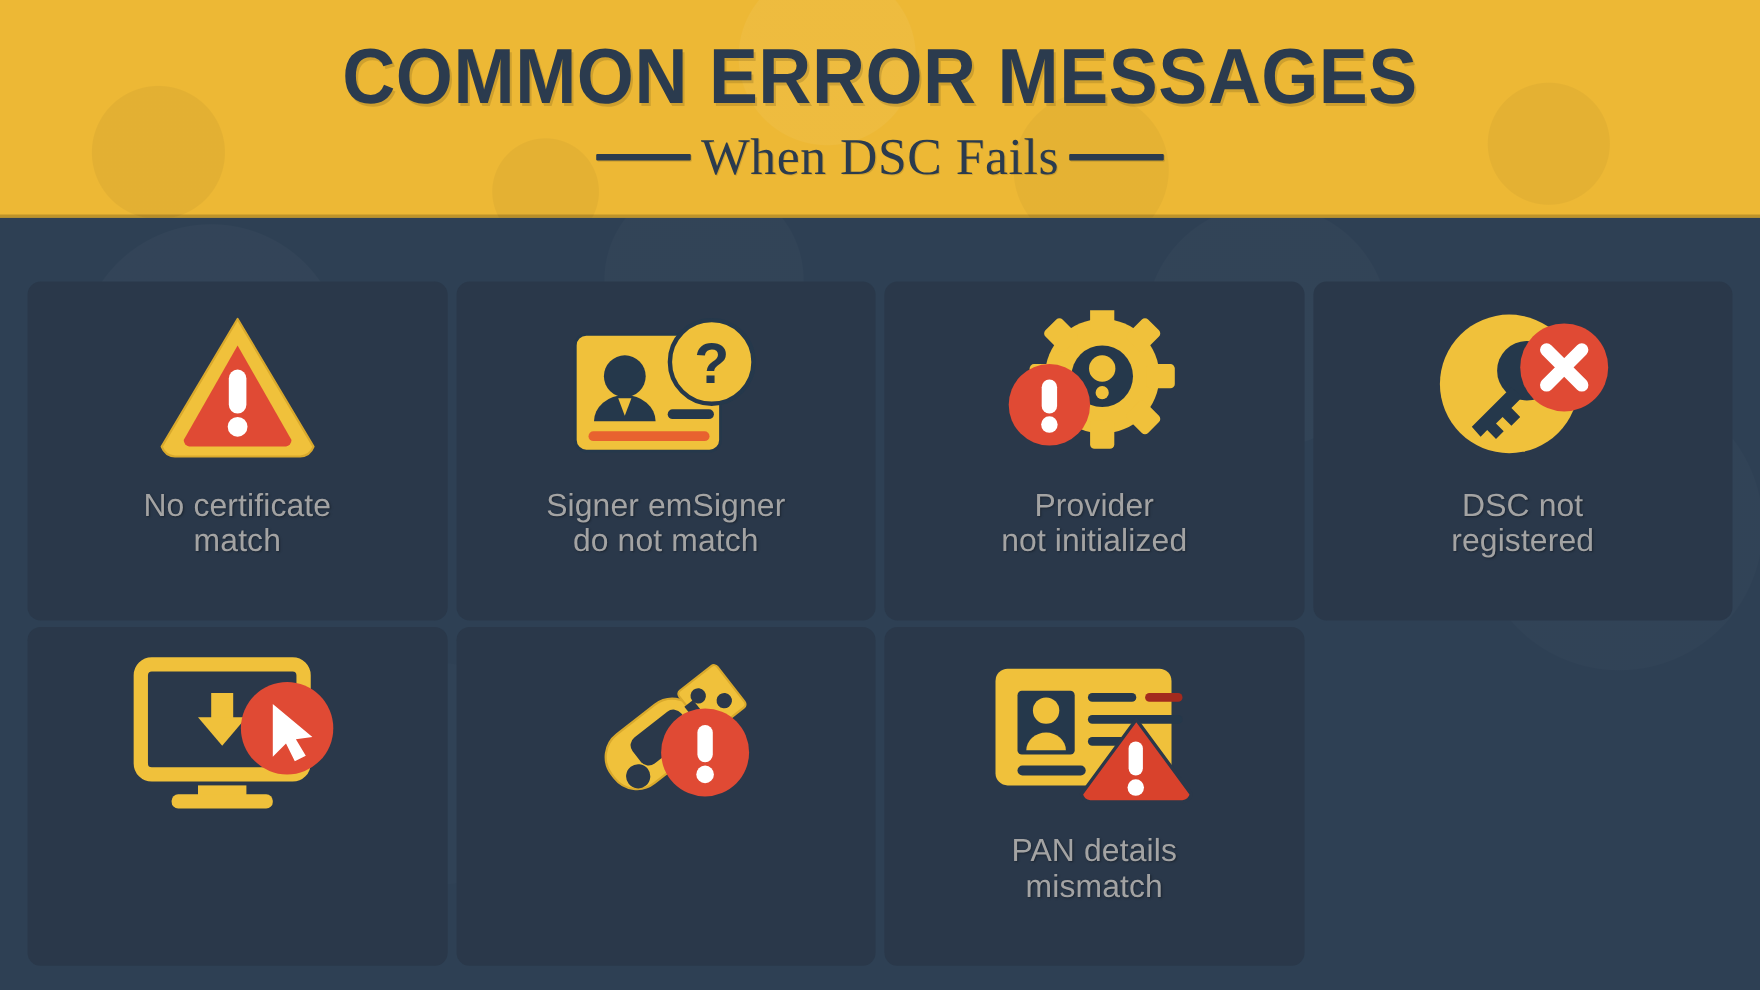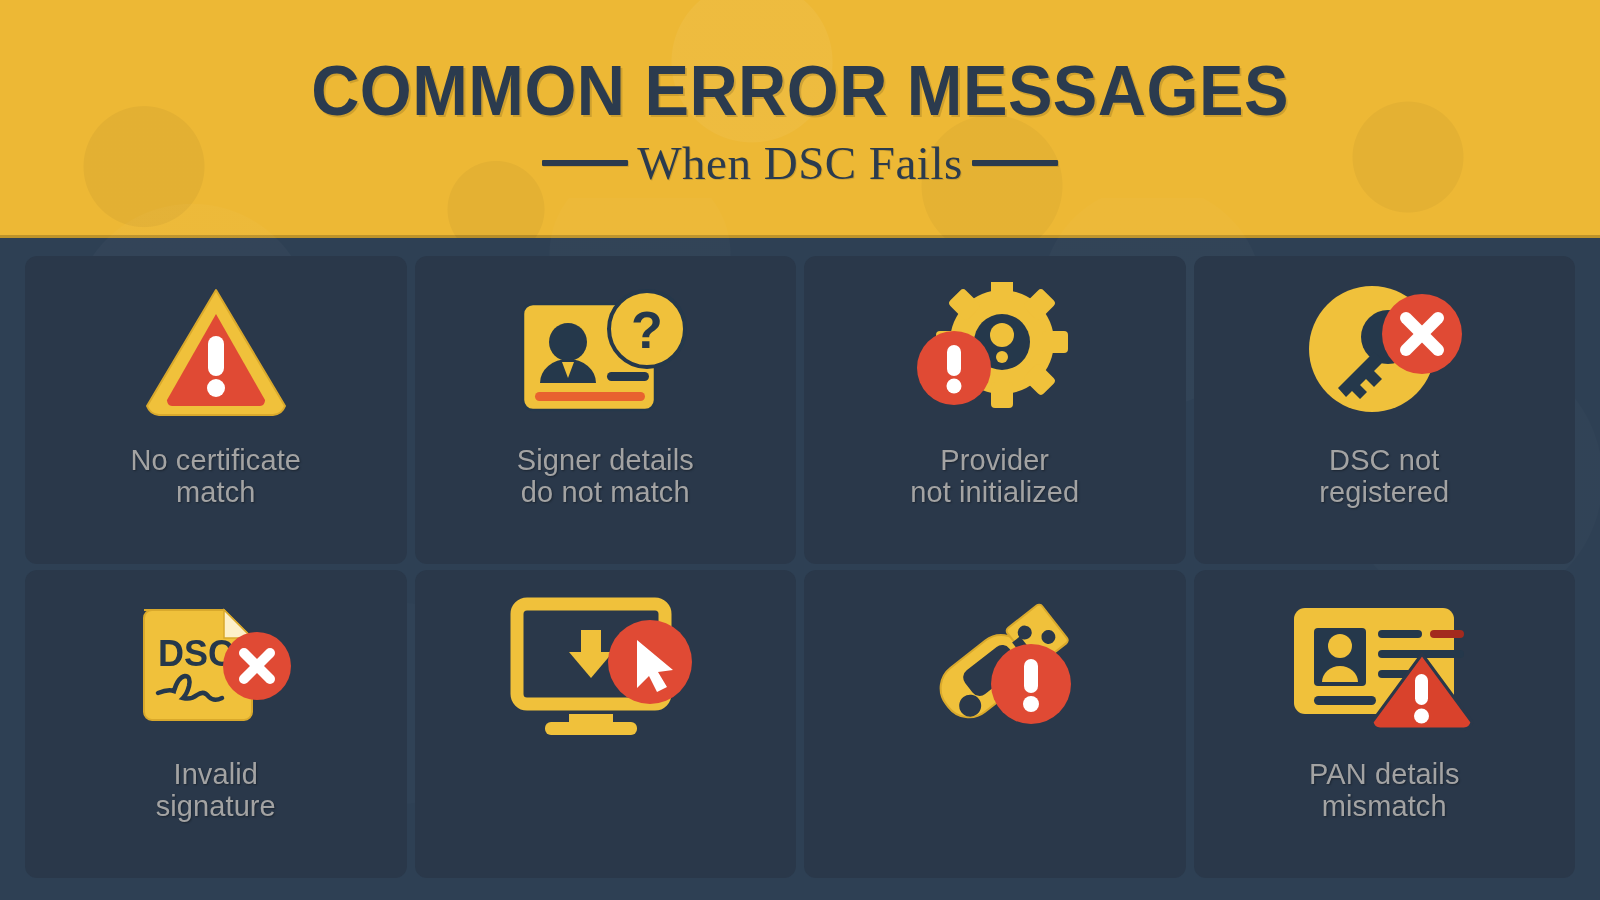--- a/index.html
+++ b/index.html
@@ -6,21 +6,21 @@
   html,body{ width:1600px; height:900px; }
   body{
     background:#2e4054;
     font-family:"Liberation Sans", sans-serif;
     overflow:hidden;
     position:relative;
   }
 
   
   #banner{
-    position:absolute; left:0; top:0; width:1600px; height:238px;
+    position:absolute; left:0; top:0; width:1600px; height:198px;
     background:#edb835;
     overflow:hidden;
     display:flex; flex-direction:column; align-items:center; justify-content:center;
   }
   #banner::after{
     content:""; position:absolute; left:0; bottom:0; width:100%; height:3px;
     background:rgba(0,0,0,.20);
   }
   #banner-texture{
     position:absolute; inset:0;
@@ -147,21 +147,21 @@
         <circle cx="53" cy="60" r="19" fill="#25384b"></circle>
         <path d="M25 101 a28 24 0 0 1 56 0 z" fill="#25384b"></path>
         <path d="M47 80 l6 16 l6 -16 z" fill="#f0c13b"></path>
         <rect x="92" y="90" width="42" height="9" rx="4.5" fill="#25384b"></rect>
         <rect x="20" y="110" width="110" height="9" rx="4.5" fill="#e8622f"></rect>
         <circle cx="132" cy="47" r="38" fill="#f0c13b" stroke="#25384b" stroke-width="4"></circle>
         <text x="132" y="66" font-family="Liberation Sans, sans-serif" font-size="52" font-weight="700" fill="#25384b" text-anchor="middle">?</text>
       </svg>
     </div>
     <div class="card-label">
-      <span>Signer details</span>
+      <span>Signer emSigner</span>
       <span>do not match</span>
     </div>
   </div>
 
   <div class="card">
     <div class="card-icon">
       <svg width="170" height="140" viewBox="0 0 170 140">
         <g transform="translate(92,60)">
           <g fill="#f0c13b">
             <circle r="52"></circle>
@@ -206,39 +206,20 @@
           <line x1="134" y1="36" x2="102" y2="68"></line>
         </g>
       </svg>
     </div>
     <div class="card-label">
       <span>DSC not</span>
       <span>registered</span>
     </div>
   </div>
 
-  <div class="card">
-    <div class="card-icon">
-      <svg width="172" height="140" viewBox="0 0 172 140">
-        <path d="M14 14 h80 l28 28 v74 a8 8 0 0 1 -8 8 H22 a8 8 0 0 1 -8 -8 V22 a8 8 0 0 1 8 -8 z" fill="#f0c13b" stroke="#d9a92c" stroke-width="2"></path>
-        <path d="M94 14 l28 28 h-28 z" fill="#fdf0c8" stroke="#d9a92c" stroke-width="1.5"></path>
-        <text x="28" y="70" font-family="Liberation Sans, sans-serif" font-size="36" font-weight="700" fill="#25384b">DSC</text>
-        <path d="M28 97 q10 -4 16 -2 q4 -14 11 -15 q6 0 4 10 q-2 8 -6 12 q8 2 14 -3 q7 -5 12 2 q5 5 13 1" fill="none" stroke="#25384b" stroke-width="4.5" stroke-linecap="round"></path>
-        <circle cx="127" cy="70" r="34" fill="#e04a34"></circle>
-        <g stroke="#ffffff" stroke-width="10" stroke-linecap="round">
-          <line x1="114" y1="57" x2="140" y2="83"></line>
-          <line x1="140" y1="57" x2="114" y2="83"></line>
-        </g>
-      </svg>
-    </div>
-    <div class="card-label">
-      <span>Invalid</span>
-      <span>signature</span>
-    </div>
-  </div>
 
   <div class="card">
     <div class="card-icon">
       <svg width="196" height="140" viewBox="0 0 196 140">
         <rect x="10" y="8" width="148" height="100" rx="10" fill="none" stroke="#f0c13b" stroke-width="13"></rect>
         <rect x="62" y="118" width="44" height="10" fill="#f0c13b"></rect>
         <rect x="38" y="126" width="92" height="13" rx="6" fill="#f0c13b"></rect>
         <g fill="#f0c13b">
           <rect x="74" y="34" width="20" height="26"></rect>
           <path d="M62 56 h44 l-22 26 z"></path>

